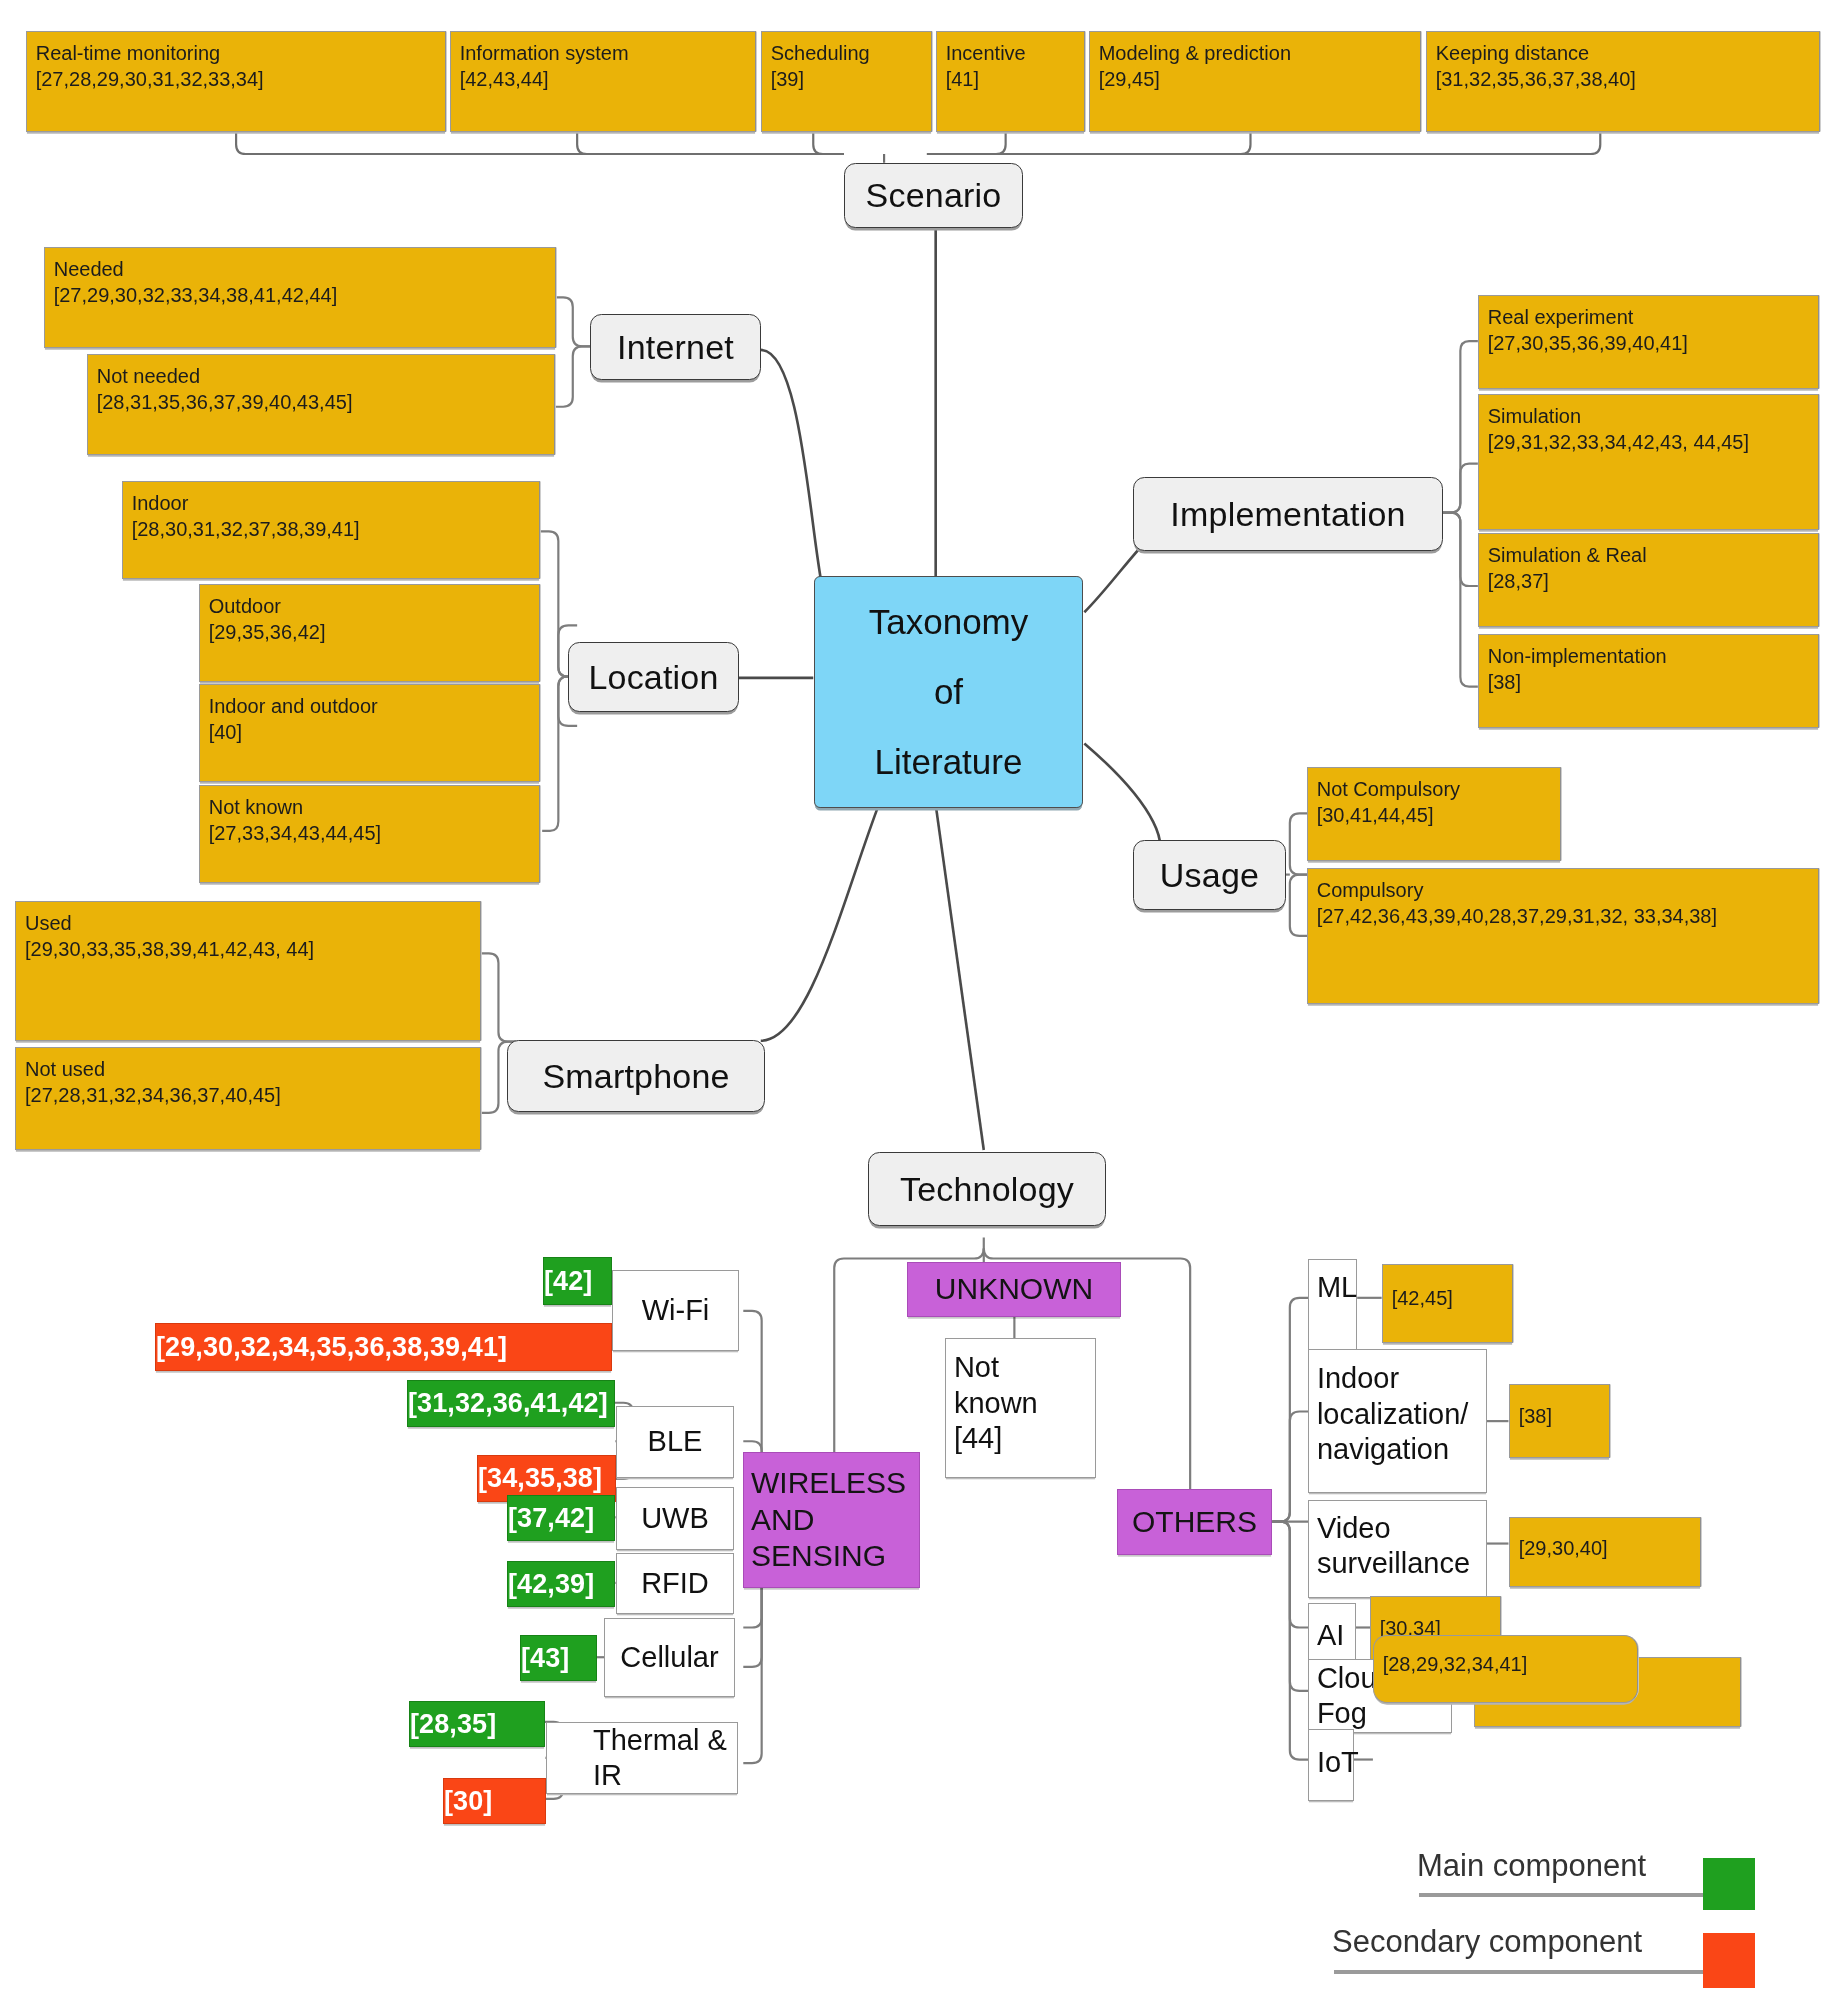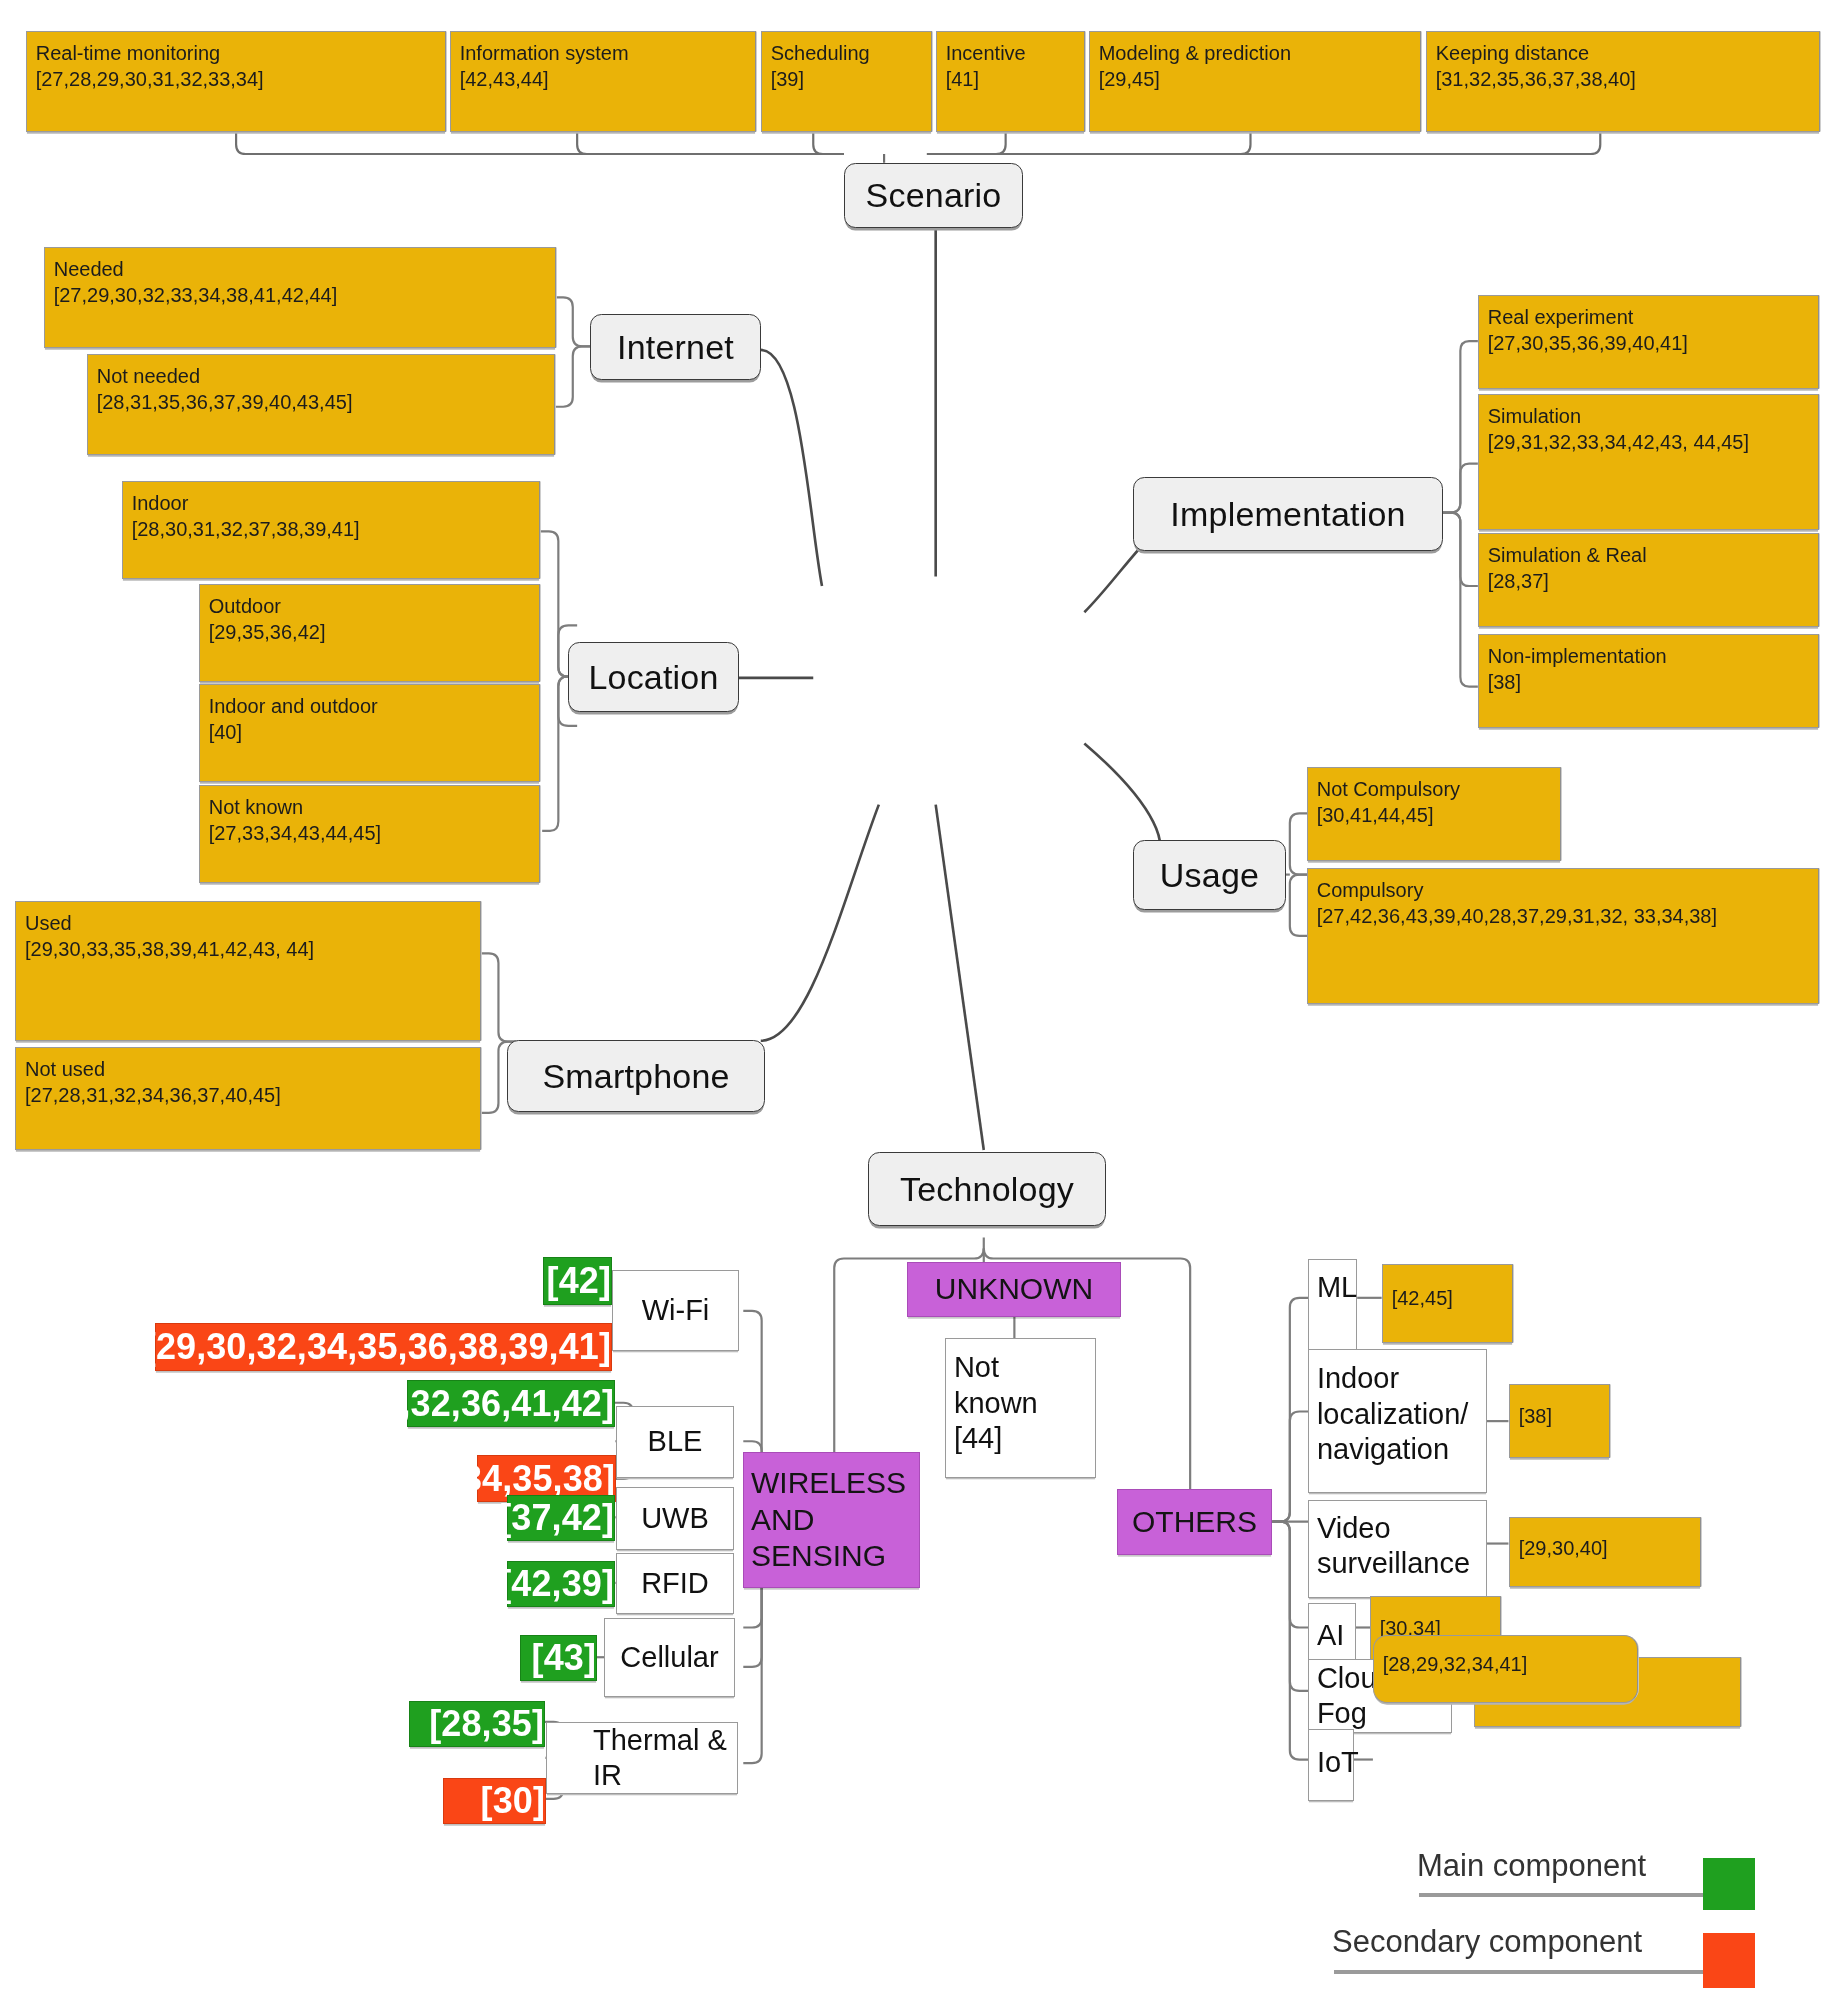--- a/index.html
+++ b/index.html
@@ -22,22 +22,22 @@
        border:1.7px solid #4d4d4d;border-radius:6.1px;
        box-shadow:0 3.5px 0 -0.9px #8fa7b1;
        display:flex;flex-direction:column;align-items:center;justify-content:center;
        font-size:35px;color:#111;line-height:2.0;text-align:center;}
   .tech-leaf{position:absolute;box-sizing:border-box;background:#fff;
        border:1.3px solid #9a9a9a;box-shadow:0 2.2px 0 -0.9px #bcbcbc;
        display:flex;align-items:center;justify-content:flex-start;
        padding:0 7.9px;font-size:29px;color:#111;line-height:1.22;}
   .tech-leaf.center-txt{justify-content:center;}
   .tag{position:absolute;box-sizing:border-box;
-       display:flex;align-items:center;justify-content:flex-end;
-       color:#ffffff;font-size:36px;font-weight:600;letter-spacing:0.1px;
+       display:flex;align-items:center;justify-content:flex-start;
+       color:#ffffff;font-size:27px;font-weight:600;letter-spacing:0.1px;
        box-shadow:0 2.6px 0 -0.9px rgba(0,0,0,.25);}
   .tag.green{background:#1fa01f;border:0.9px solid #178317;}
   .tag.red{background:#fa4616;border:0.9px solid #d83a0f;}
   .cat{position:absolute;box-sizing:border-box;background:#c861d8;
        border:0.9px solid #a94cb8;box-shadow:0 2.6px 0 -0.9px rgba(0,0,0,.22);
        display:flex;align-items:center;justify-content:flex-start;
        padding:0 7px;color:#141414;font-size:30px;line-height:1.22;}
   .cat.ctr{justify-content:center;text-align:center;}
   svg.conn{position:absolute;left:0;top:0;width:1846px;height:2015px;pointer-events:none;}
 
@@ -220,20 +220,25 @@
     <span class="ref">[29,30,33,35,38,39,41,42,43, 44]</span>
   </div>
   <div class="box" style="left:15.3px;top:1047px;width:466px;height:103px;">
     <span>Not used</span>
     <span class="ref">[27,28,31,32,34,36,37,40,45]</span>
   </div>
   <div class="branch" style="left:507px;top:1006px;width:258px;height:72px;margin-top:34px;">
     <span>Smartphone</span>
   </div>
 
+  <div class="center-node" style="left:814px;top:576px;width:269px;height:232px;">
+    <span>Taxonomy</span>
+    <span>of</span>
+    <span>Literature</span>
+  </div>
 
   <div class="branch" style="left:1133px;top:477px;width:310px;height:74px;">
     <span>Implementation</span>
   </div>
   <div class="box" style="left:1478px;top:295px;width:341px;height:94px;">
     <span>Real experiment</span>
     <span class="ref">[27,30,35,36,39,40,41]</span>
   </div>
   <div class="box" style="left:1478px;top:394px;width:341px;height:136px;">
     <span>Simulation</span>

